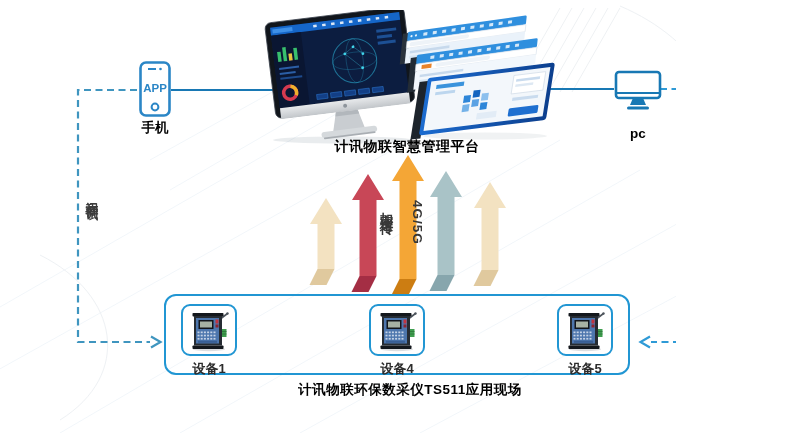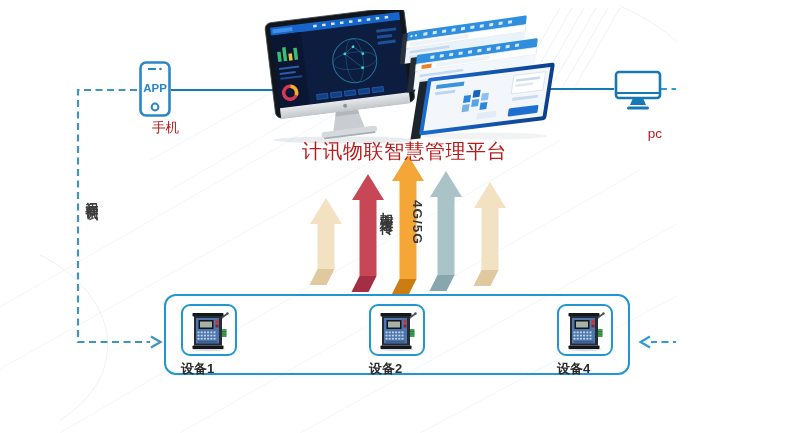--- a/index.html
+++ b/index.html
@@ -4,43 +4,43 @@
 <style>
   html,body{margin:0;padding:0;background:#fff;}
   .canvas{
     position:relative;width:676px;height:433px;overflow:hidden;background:#ffffff;
     font-family:"Liberation Sans","DejaVu Sans",sans-serif;
   }
   .canvas svg{display:block;}
   .abs{position:absolute;}
   .layer1{left:0;top:0;z-index:1;}
   .z2{z-index:2;} .z3{z-index:3;}
-  .lbl{color:#b91c1c;font-weight:400;text-align:right;}
+  .lbl{color:#000000;font-weight:700;text-align:center;}
   .phone-label{left:131px;top:119px;width:48px;font-size:13.5px;}
   .pc-label{left:614px;top:126px;width:48px;font-size:13.5px;}
-  .platform-title{left:283px;top:138px;width:224px;font-size:20px;letter-spacing:.5px;}
+  .platform-title{left:295px;top:138px;width:224px;font-size:14px;letter-spacing:.5px;}
   .site-caption{left:264px;top:381px;width:292px;font-size:13.5px;letter-spacing:.5px;}
   .vtext{
     writing-mode:vertical-rl;text-orientation:upright;
     color:#3d3d3d;font-size:12.5px;font-weight:600;letter-spacing:2px;
   }
   .remote-left{left:83px;top:192px;}
   .remote-right{left:691px;top:192px;}
   .arrow-lbl{
     writing-mode:vertical-rl;color:#383838;font-size:13.5px;font-weight:700;
   }
   .encrypt-lbl{left:377px;top:201px;text-orientation:upright;letter-spacing:3px;}
   .network-lbl{left:410px;top:200px;letter-spacing:1px;}
   .device-panel{
     left:164px;top:294px;width:466px;height:81px;
     border:2.5px solid #2196d3;border-radius:12px;box-sizing:border-box;
     display:flex;justify-content:space-between;align-items:flex-start;
     padding:8px 15px 0 15px;background:transparent;
   }
-  .device-card{display:flex;flex-direction:column;align-items:flex-start;}
+  .device-card{display:flex;flex-direction:column;align-items:center;}
   .device-box{
     width:56px;height:52px;border:2.5px solid #2196d3;border-radius:9px;
     box-sizing:border-box;background:#fff;display:flex;align-items:center;justify-content:center;
   }
   .device-label{margin-top:4px;font-size:13px;font-weight:700;color:#2c2c2c;}
 </style>
 </head>
 <body>
 
 <div class="canvas">
@@ -322,26 +322,27 @@
           </svg>
       </div>
       <div class="device-label">设备1</div>
     </div>
     <div class="device-card">
       <div class="device-box">
         <svg width="46" height="44" viewBox="0 0 46 44">
             <use href="#device-glyph"></use>
           </svg>
       </div>
-      <div class="device-label">设备2</div>
+      <div class="device-label">设备4</div>
     </div>
     <div class="device-card">
       <div class="device-box">
         <svg width="46" height="44" viewBox="0 0 46 44">
             <use href="#device-glyph"></use>
           </svg>
       </div>
-      <div class="device-label">设备4</div>
+      <div class="device-label">设备5</div>
     </div>
   </div>
 
+  <div class="abs z3 lbl site-caption">计讯物联环保数采仪TS511应用现场</div>
 
 </div>
 
 </body></html>

